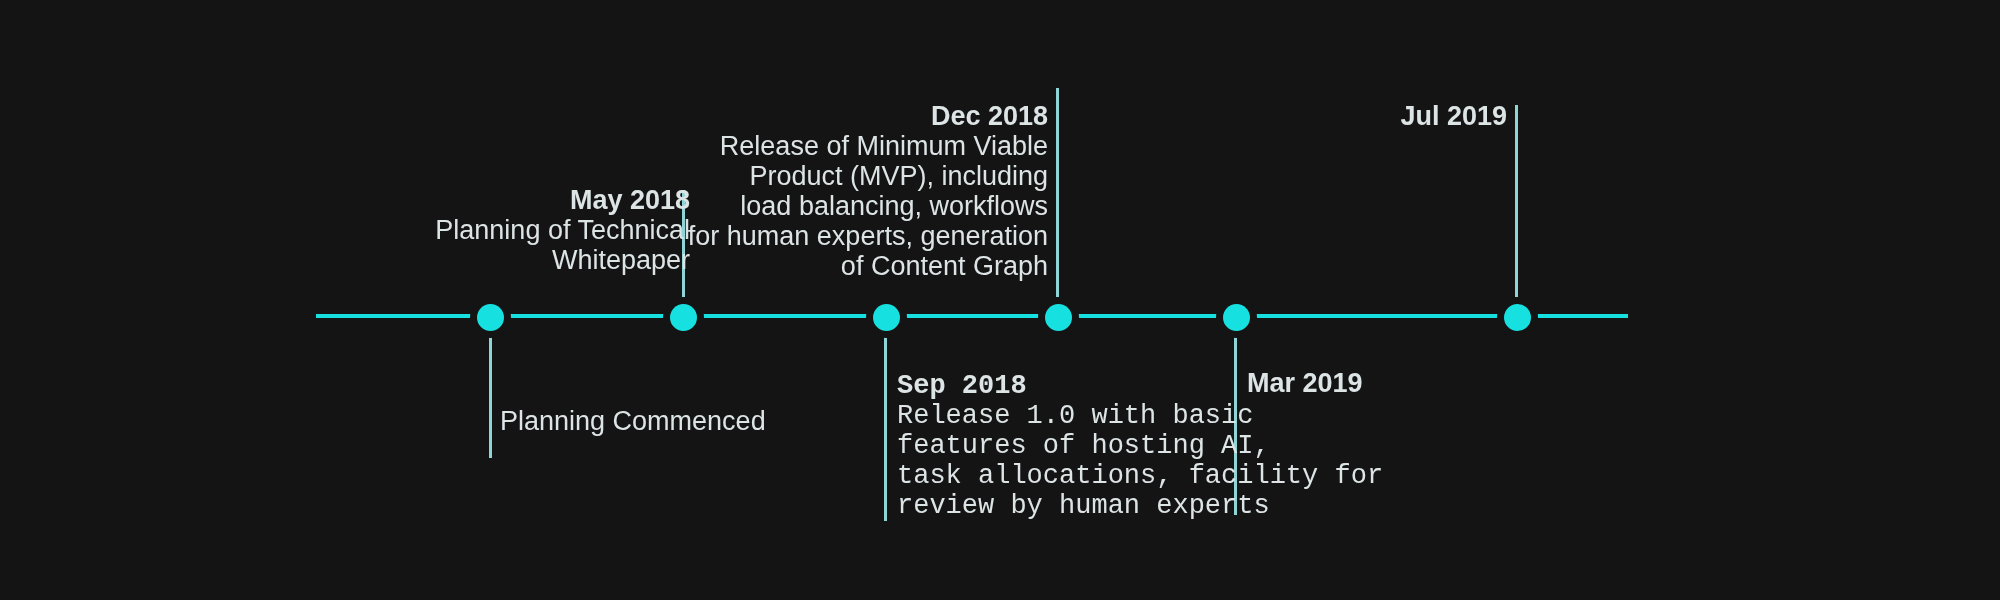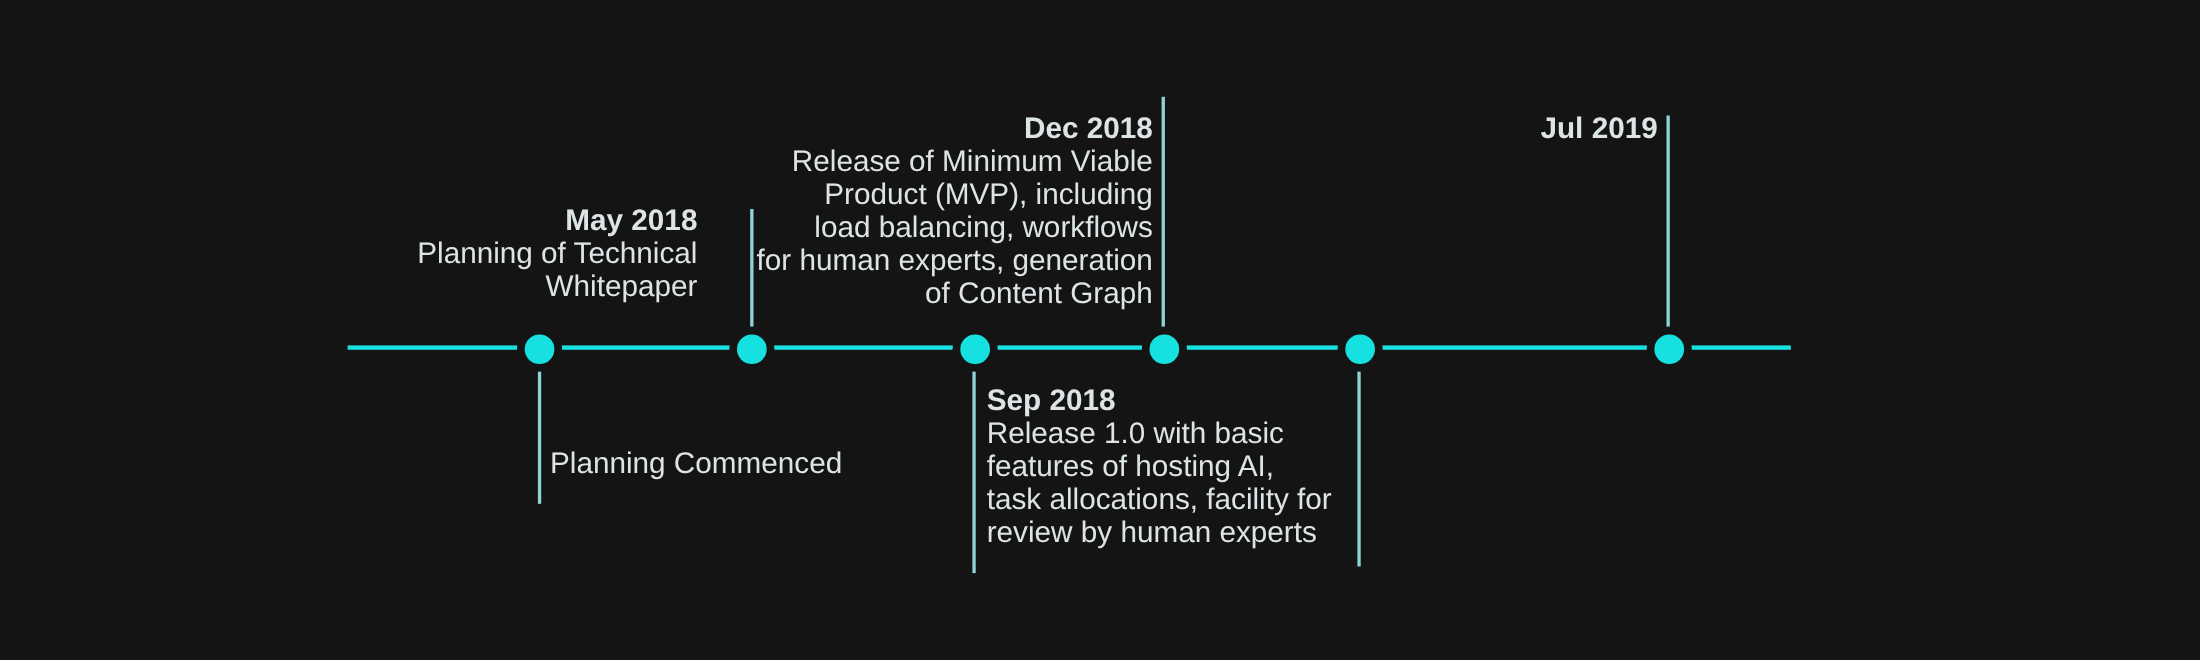--- a/index.html
+++ b/index.html
@@ -61,22 +61,22 @@
     color: #dde4e6;
     font-size: 27px;
     line-height: 30px;
     z-index: 2;
   }
   .label .date { font-weight: bold; }
   .label .desc { white-space: pre-line; }
   .label.align-left  { text-align: left; }
   .label.align-right { text-align: right; }
   .label.m0 { left: 500px;  top: 406px; }
-  .label.m1 { right: 1366px; top: 185px; text-align: right; }
-  .label.m2 { left: 897px;  top: 349px; }
+  .label.m1 { right: 1310px; top: 185px; text-align: right; }
+  .label.m2 { left: 897px;  top: 371px; font-family: Liberation Mono, monospace; }
   .label.m3 { right: 952px;  top: 101px; }
   .label.m4 { left: 1247px; top: 368px; }
   .label.m5 { right: 493px;  top: 101px; }
 </style>
 </head>
 <body>
 
 <div class="stage">
 
   <div class="axis"></div>
@@ -116,19 +116,20 @@
   <div class="label m3 align-right">
     <div class="date">Dec 2018</div>
     <div class="desc">Release of Minimum Viable
 Product (MVP), including
 load balancing, workflows
 for human experts, generation
 of Content Graph</div>
   </div>
 
   <div class="label m4 align-left">
+    <div class="date">Mar 2019</div>
   </div>
 
   <div class="label m5 align-right">
     <div class="date">Jul 2019</div>
   </div>
 
 </div>
 
 </body></html>

